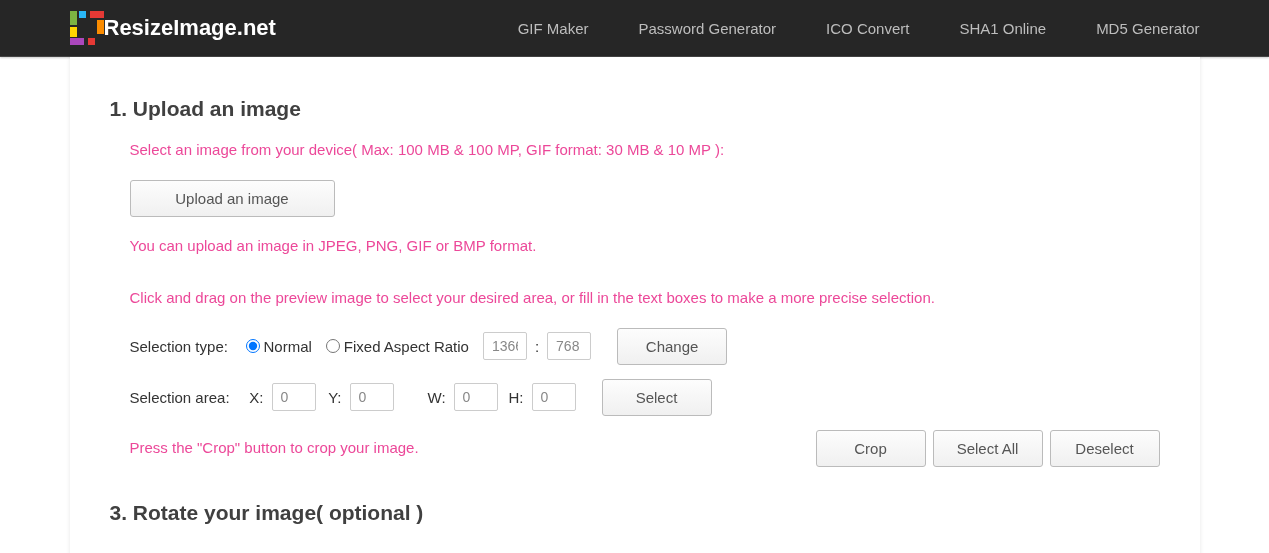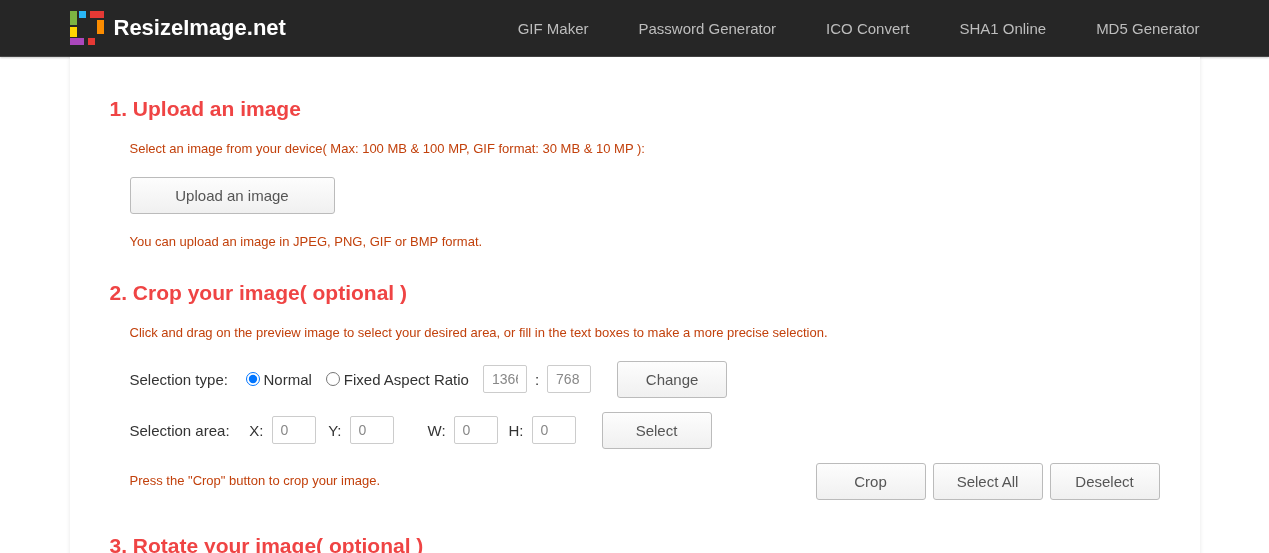--- a/index.html
+++ b/index.html
@@ -24,21 +24,20 @@
     .nav-container {
       width: 1130px;
       margin: 0 auto;
       display: flex;
       align-items: center;
       justify-content: space-between;
     }
     .logo-wrap {
       display: flex;
       align-items: center;
-      gap: 10px;
     }
     .logo-icon {
       width: 34px;
       height: 34px;
       position: relative;
     }
     .logo-piece {
       position: absolute;
       width: 7px;
       height: 14px;
@@ -66,32 +65,32 @@
       cursor: pointer;
     }
     .content-wrap {
       width: 1130px;
       margin: 0 auto;
       background: #fff;
       padding: 40px 40px 20px 40px;
       box-shadow: 0 0 4px rgba(0,0,0,0.1);
     }
     h2.section-title {
-      color: #ef4444;
+      color: #404040;
       font-size: 21px;
       font-weight: bold;
       margin-bottom: 18px;
     }
     .section-body {
       padding-left: 20px;
       margin-bottom: 30px;
     }
     .para {
-      font-size: 13px;
-      color: #c2410c;
+      font-size: 15px;
+      color: #ec4899;
       margin-bottom: 18px;
       line-height: 1.5;
     }
     .btn {
       background: linear-gradient(#fdfdfd, #f0f0f0);
       border: 1px solid #bbb;
       border-radius: 3px;
       color: #555;
       font-size: 15px;
       padding: 9px 20px;
@@ -175,21 +174,20 @@
 
   <h2 class="section-title">1. Upload an image</h2>
   <div class="section-body">
     <p class="para">Select an image from your device( Max: 100 MB &amp; 100 MP, GIF format: 30 MB &amp; 10 MP ):</p>
     <div class="btn-row">
       <button class="btn btn-wide">Upload an image</button>
     </div>
     <p class="para">You can upload an image in JPEG, PNG, GIF or BMP format.</p>
   </div>
 
-  <h2 class="section-title">2. Crop your image( optional )</h2>
   <div class="section-body">
     <p class="para">Click and drag on the preview image to select your desired area, or fill in the text boxes to make a more precise selection.</p>
 
     <div class="form-row">
       <span class="form-label">Selection type:</span>
       <label class="radio-label">
         <input type="radio" name="seltype" checked="" style="">
         <span>Normal</span>
       </label>
       <label class="radio-label">

